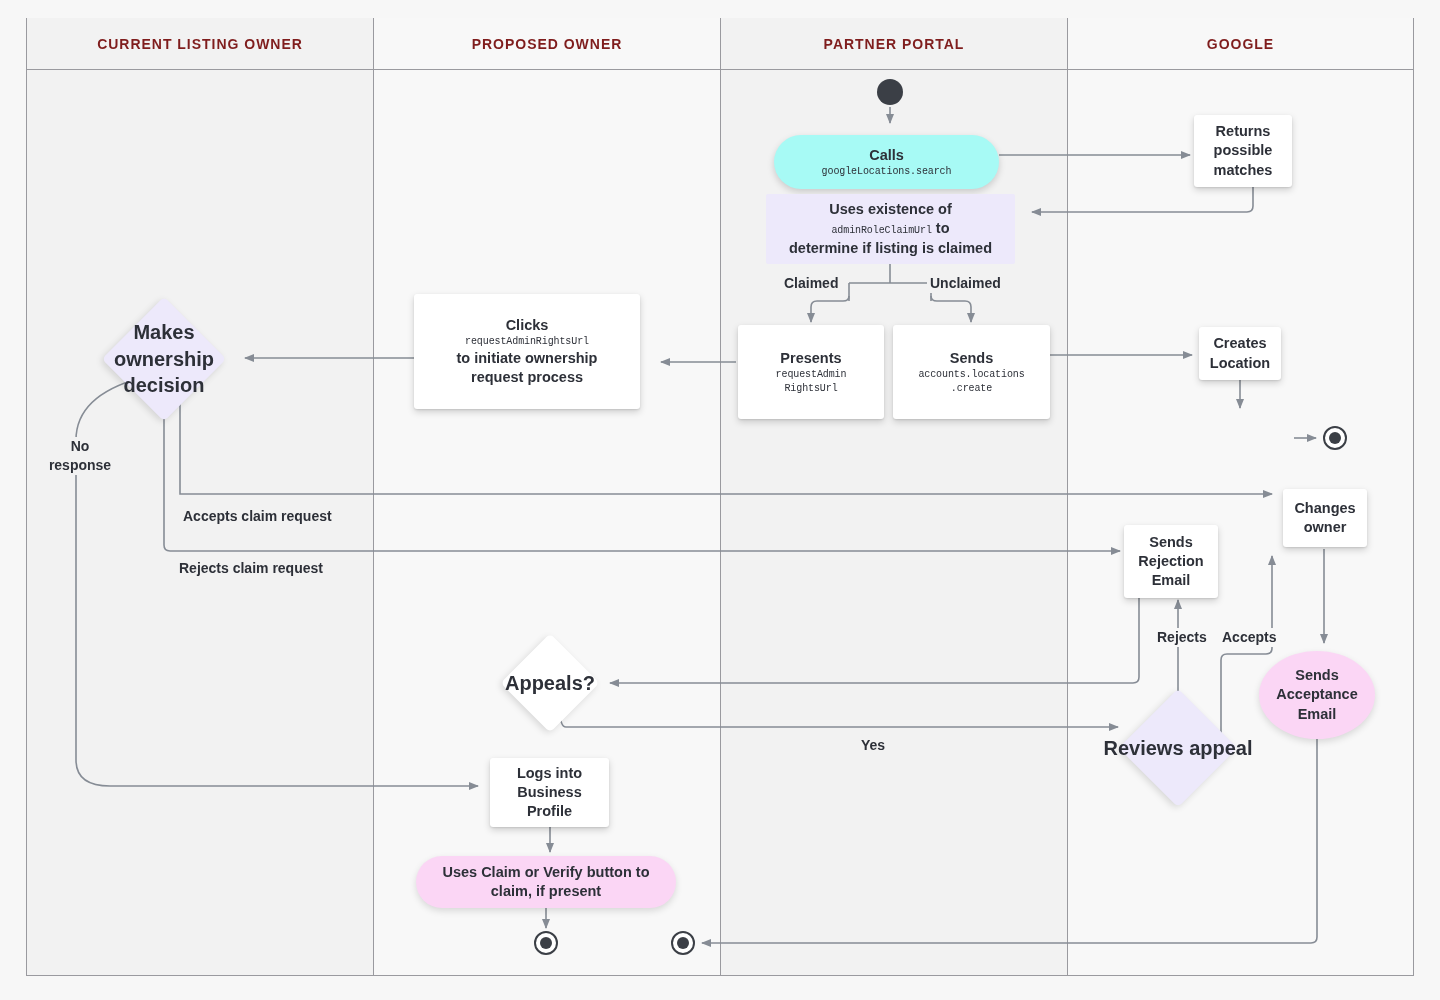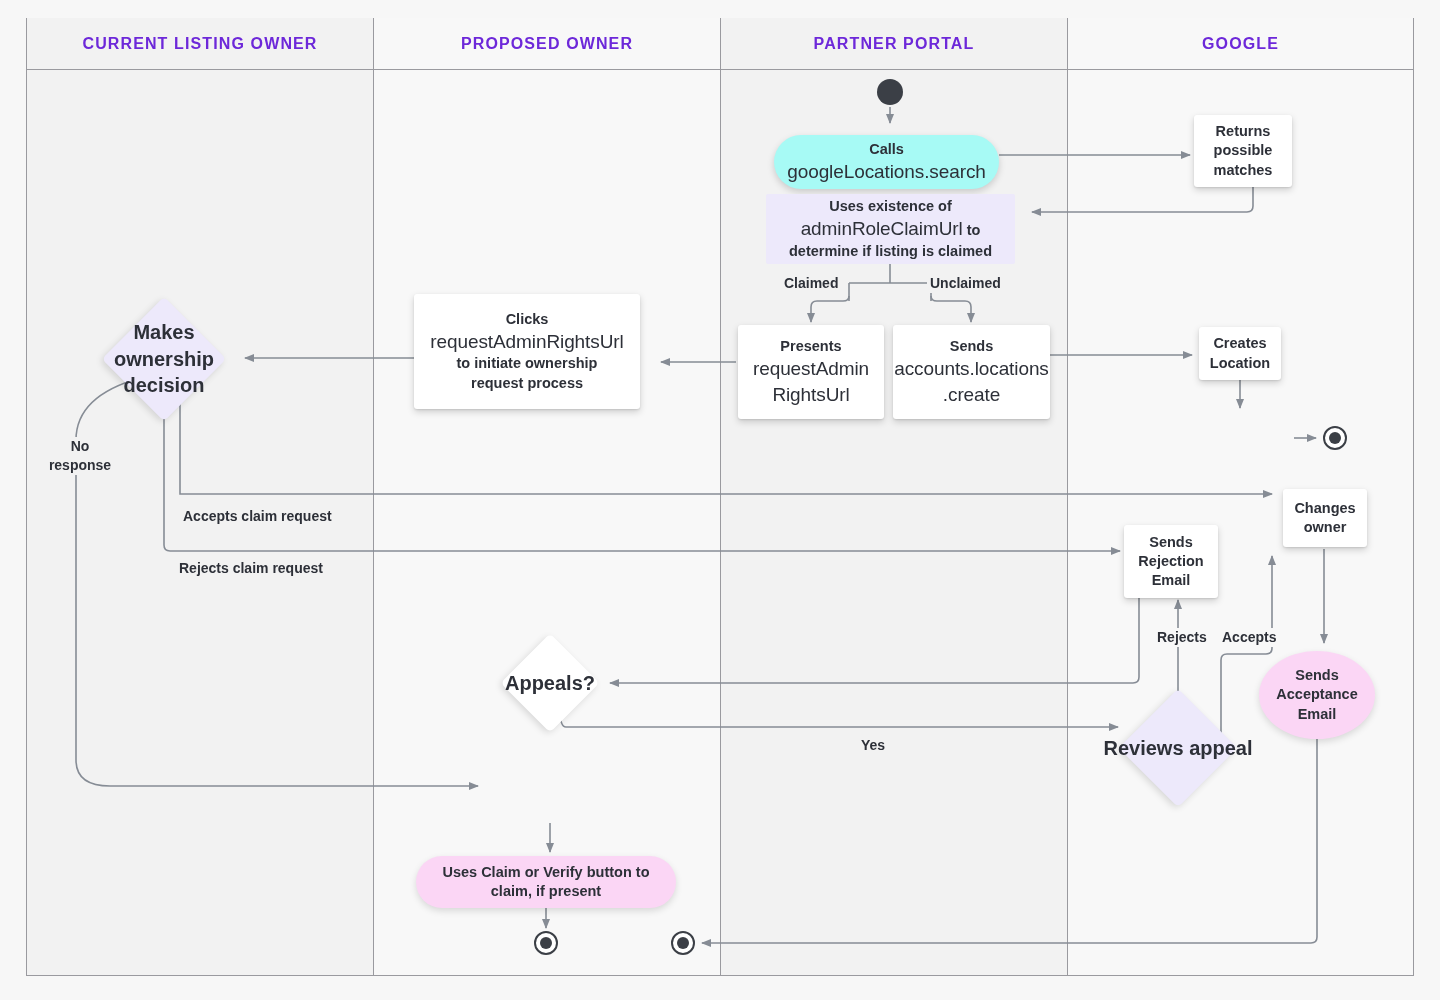--- a/index.html
+++ b/index.html
@@ -17,38 +17,38 @@
   
   .lane-grid{position:absolute;left:26px;top:18px;width:1388px;height:958px;}
   .lane{position:absolute;top:0;height:958px;border-left:1.5px solid #9a9a9f;box-sizing:border-box;}
   .lane:last-child{border-right:1.5px solid #9a9a9f;}
   .lane-head{position:absolute;top:0;left:0;right:0;height:51px;
     border-bottom:1.5px solid #9a9a9f;background:#f2f2f2;
     display:flex;align-items:center;justify-content:center;}
   .lane-head.alt{background:#f8f8f8;}
   .lane-body{position:absolute;top:51px;left:0;right:0;bottom:0;background:#f2f2f2;}
   .lane-body.alt{background:#f8f8f8;}
-  .lane-title{font-size:16px;font-weight:700;letter-spacing:.07em;color:#6d28d9;}
+  .lane-title{font-size:14px;font-weight:700;letter-spacing:.07em;color:#7f1d1d;}
   .lane-bottom{position:absolute;left:26px;top:975px;width:1388px;border-top:1.5px solid #9a9a9f;}
 
   
   #edges{position:absolute;left:0;top:0;width:1440px;height:1000px;}
 
   
   .node{position:absolute;box-sizing:border-box;
     display:flex;align-items:center;justify-content:center;text-align:center;
     font-size:14.5px;font-weight:700;line-height:1.33;color:#2d3038;}
   .rect{background:#ffffff;border-radius:3px;
     box-shadow:0 3px 7px rgba(0,0,0,.17), 0 1px 2px rgba(0,0,0,.10);}
   .pill{border-radius:999px;}
   .pill.cyan{background:#a7faf5;box-shadow:0 3px 7px rgba(0,0,0,.17);}
   .pill.pink{background:#fbd6f5;box-shadow:0 3px 7px rgba(0,0,0,.13);}
   .ellipse{background:#fbd6f5;border-radius:50%;box-shadow:0 3px 7px rgba(0,0,0,.13);}
   .lav{background:#ede9fb;border-radius:2px;}
-  .mono{font-family:Liberation Sans, sans-serif;font-weight:400;font-size:19px;letter-spacing:-.1px;}
+  .mono{font-family:Liberation Mono, monospace;font-weight:400;font-size:10px;letter-spacing:-.1px;}
   .node .tl{display:block;}
 
   
   .diamond{position:absolute;}
   .diamond .dshape{position:absolute;inset:0;transform:rotate(45deg);border-radius:5px;}
   .diamond.lavender .dshape{background:#ede9fb;box-shadow:0 3px 7px rgba(0,0,0,.13);}
   .diamond.white .dshape{background:#ffffff;box-shadow:0 3px 7px rgba(0,0,0,.13);}
   .diamond .dlabel{position:absolute;inset:0;display:flex;align-items:center;justify-content:center;
     text-align:center;font-size:20px;font-weight:700;line-height:1.33;color:#2d3038;}
 
@@ -237,20 +237,25 @@
   <div class="diamond lavender" style="left:1136px;top:706px;width:84px;height:84px;">
     <div class="dshape"></div>
     <div class="dlabel" style="width:150px;left:-33px;">
       <div>
         <span class="tl">Reviews</span>
         <span class="tl">appeal</span>
       </div>
     </div>
   </div>
 
+  <div class="node rect" style="left:490px;top:758px;width:119px;height:69px;flex-direction:column;">
+    <span class="tl">Logs into</span>
+    <span class="tl">Business</span>
+    <span class="tl">Profile</span>
+  </div>
 
   <div class="node pill pink" style="left:416px;top:856px;width:260px;height:52px;flex-direction:column;">
     <span class="tl">Uses Claim or Verify button to</span>
     <span class="tl">claim, if present</span>
   </div>
 
   <div class="end-dot" style="left:534px;top:931px;"></div>
   <div class="end-dot" style="left:671px;top:931px;"></div>
 
   <div class="elabel" style="left:781px;top:274px;">Claimed</div>

